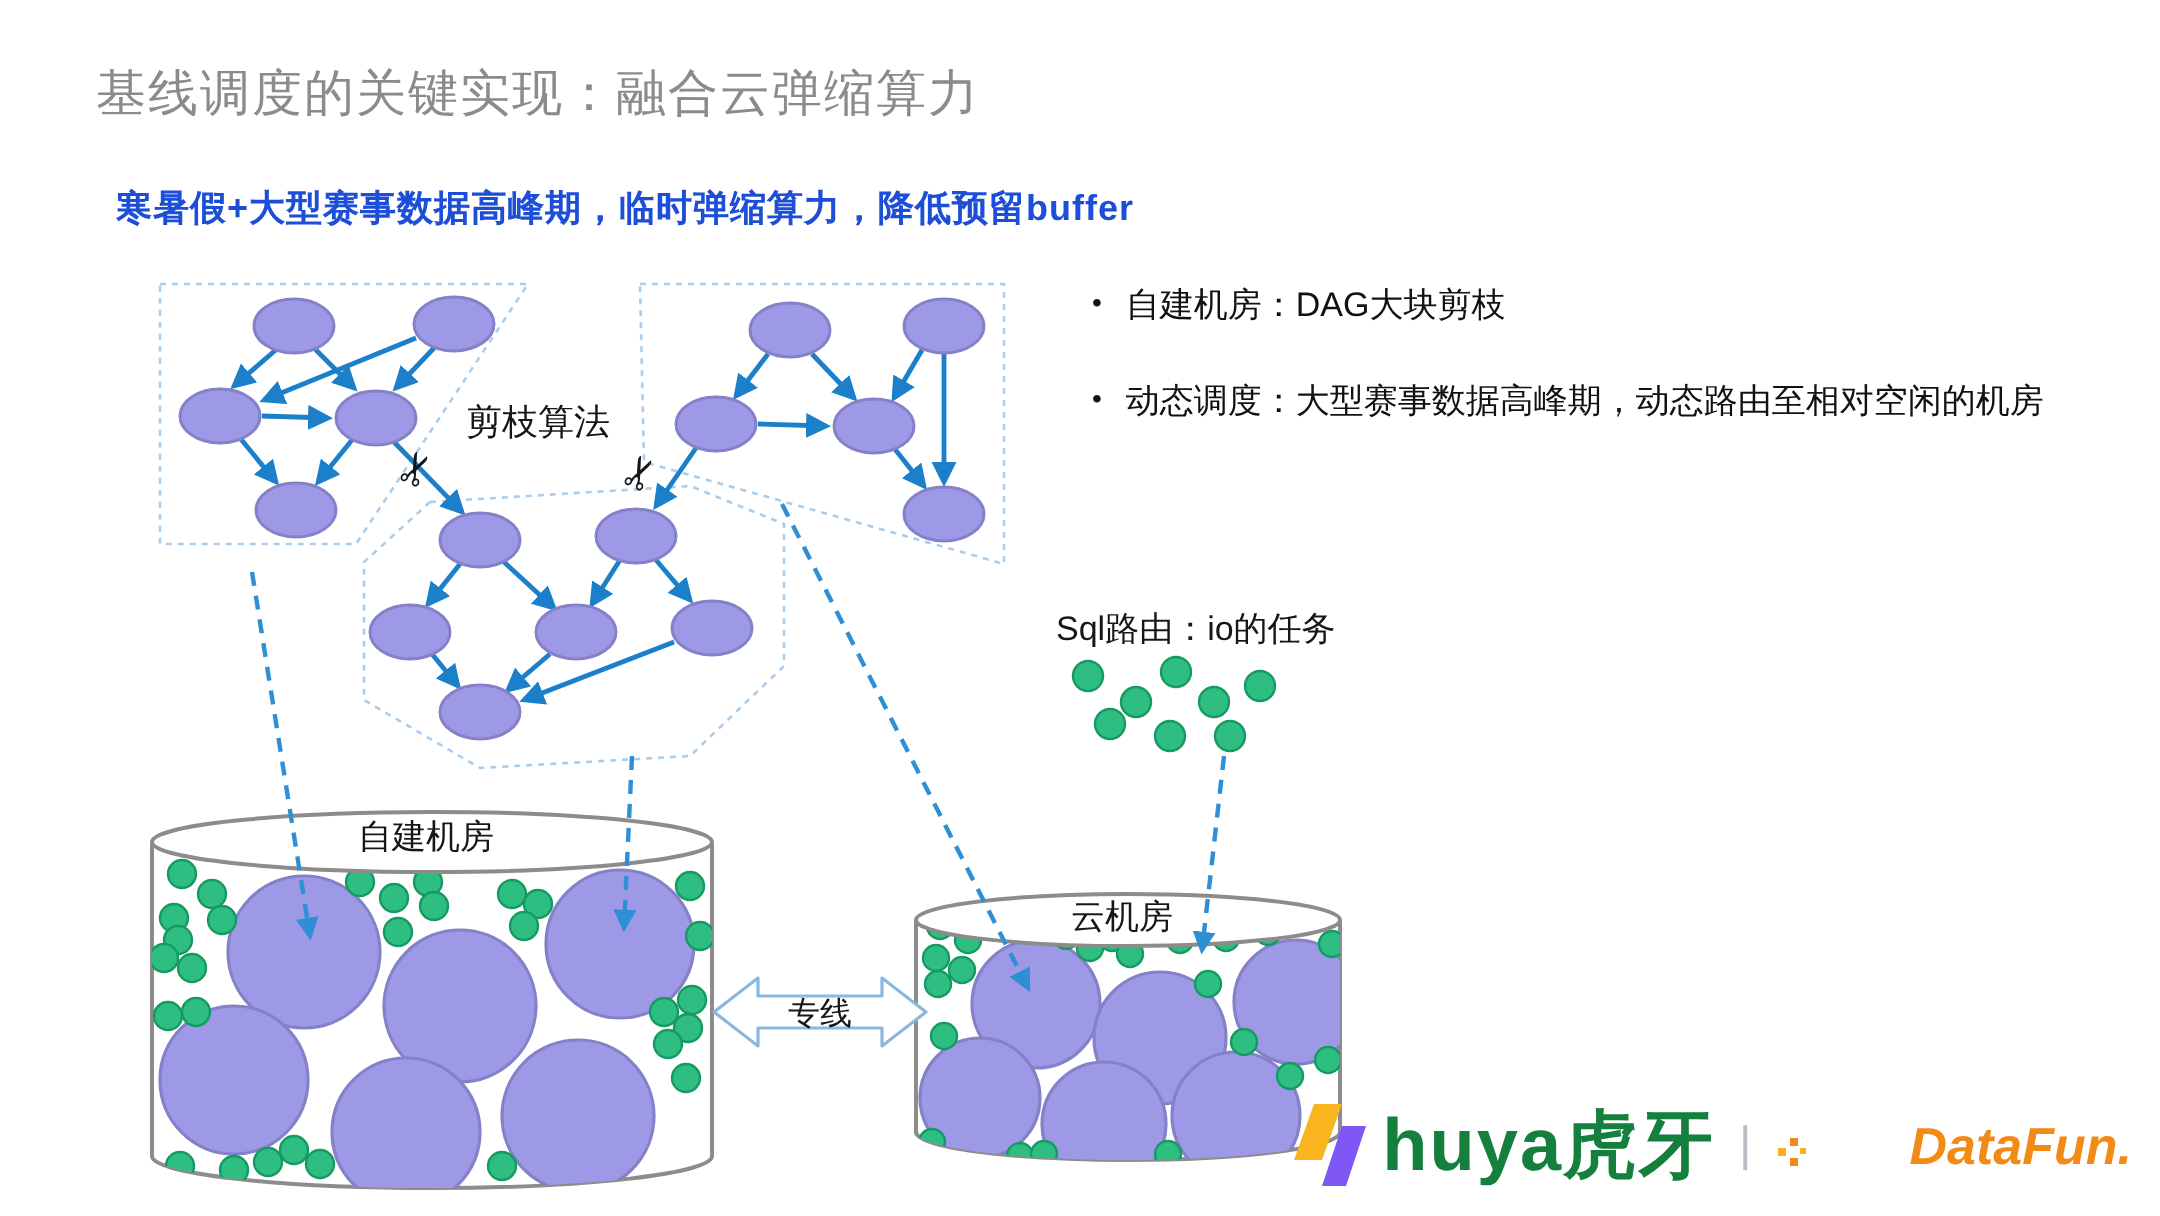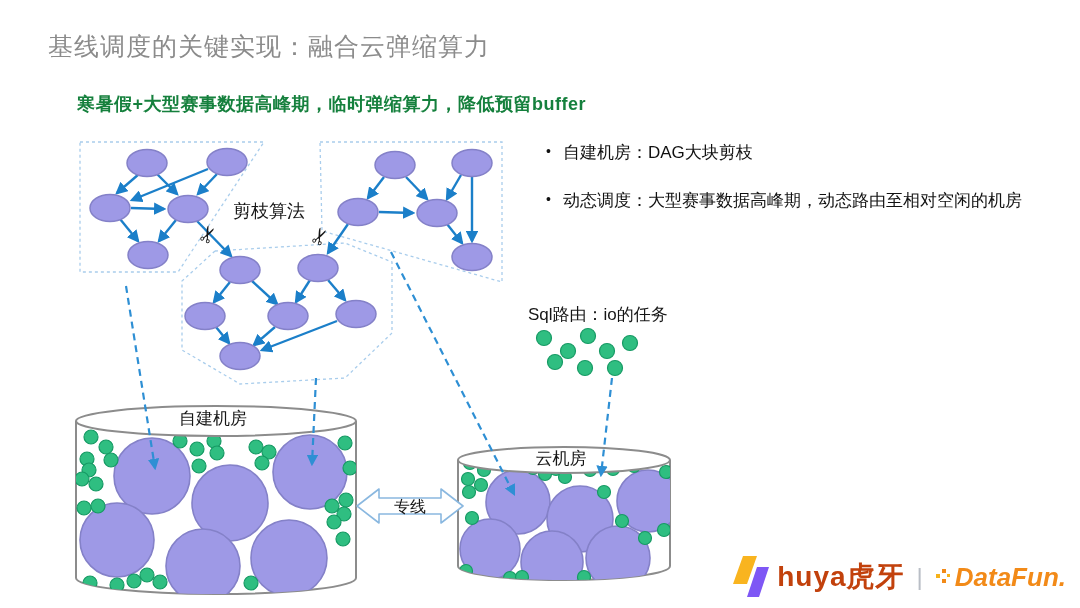--- a/index.html
+++ b/index.html
@@ -1,31 +1,31 @@
 <!DOCTYPE html>
 <html><head>
 <meta charset="utf-8">
 <style>
   html,body{margin:0;padding:0;background:#fff;}
   .slide{position:relative;width:1080px;height:608px;background:#ffffff;overflow:hidden;
          font-family:"Liberation Sans","DejaVu Sans",sans-serif;}
   .title{position:absolute;left:48px;top:30px;font-size:25px;font-weight:500;
          color:#8b8b8b;letter-spacing:1px;}
-  .subtitle{position:absolute;left:77px;top:92px;font-size:18px;font-weight:700;
-         color:#15803d;letter-spacing:0.5px;}
+  .subtitle{position:absolute;left:58px;top:92px;font-size:18px;font-weight:700;
+         color:#1d4ed8;letter-spacing:0.5px;}
   .bullets{position:absolute;left:546px;top:141px;list-style:none;margin:0;padding:0;}
   .bullets li{display:flex;align-items:flex-start;margin-bottom:25px;font-size:17px;
          color:#111;white-space:nowrap;}
   .bullet-dot{font-size:14px;margin:2px 12px 0 0;color:#111;}
   .diagram-svg{position:absolute;left:0;top:0;}
   .diagram-svg text{font-family:"Liberation Sans","DejaVu Sans",sans-serif;fill:#161616;}
   .footer{position:absolute;right:14px;bottom:10px;display:flex;align-items:center;}
-  .huya-text{font-size:28px;font-weight:700;color:#c2410c;margin-left:8px;letter-spacing:1px;text-align:right;}
+  .huya-text{font-size:37px;font-weight:700;color:#15803d;margin-left:8px;letter-spacing:1px;text-align:right;}
   .logo-sep{font-size:24px;color:#b9bec6;margin:0 12px;font-weight:300;}
-  .datafun{display:flex;align-items:center;}
+  .datafun{display:flex;align-items:flex-end;gap:47px;}
   .datafun-text{font-size:26px;font-weight:700;font-style:italic;color:#f28a18;margin-left:4px;}
 </style>
 </head>
 <body>
 
 <div class="slide">
 
   <div class="title">基线调度的关键实现：融合云弹缩算力</div>
   <div class="subtitle">寒暑假+大型赛事数据高峰期，临时弹缩算力，降低预留buffer</div>
 

